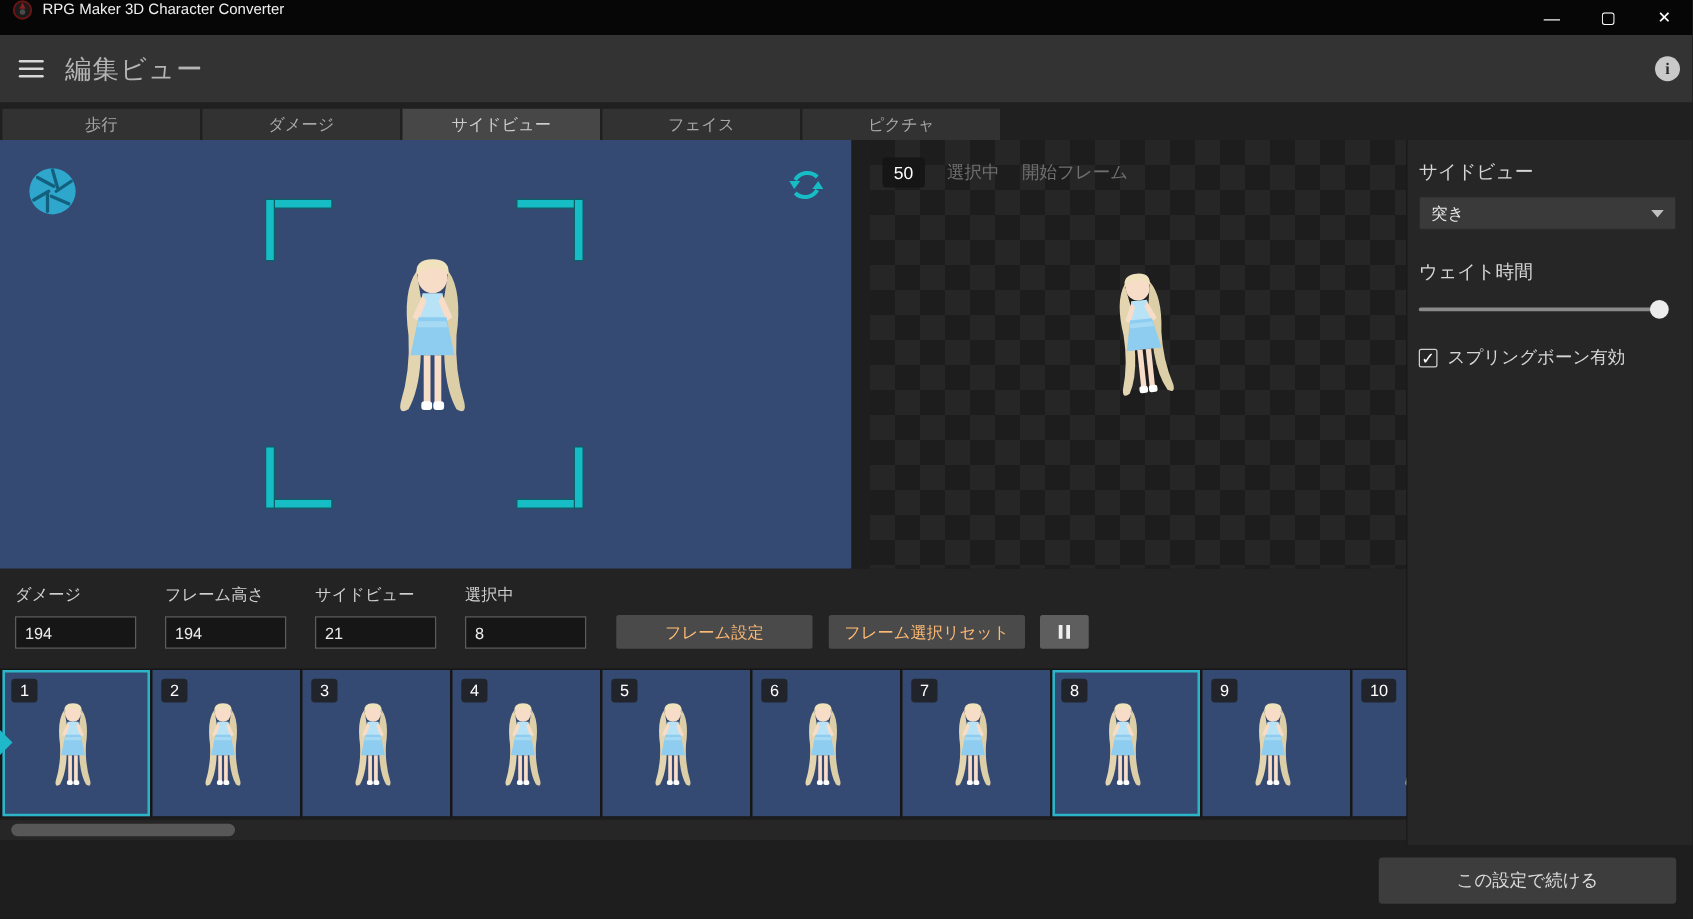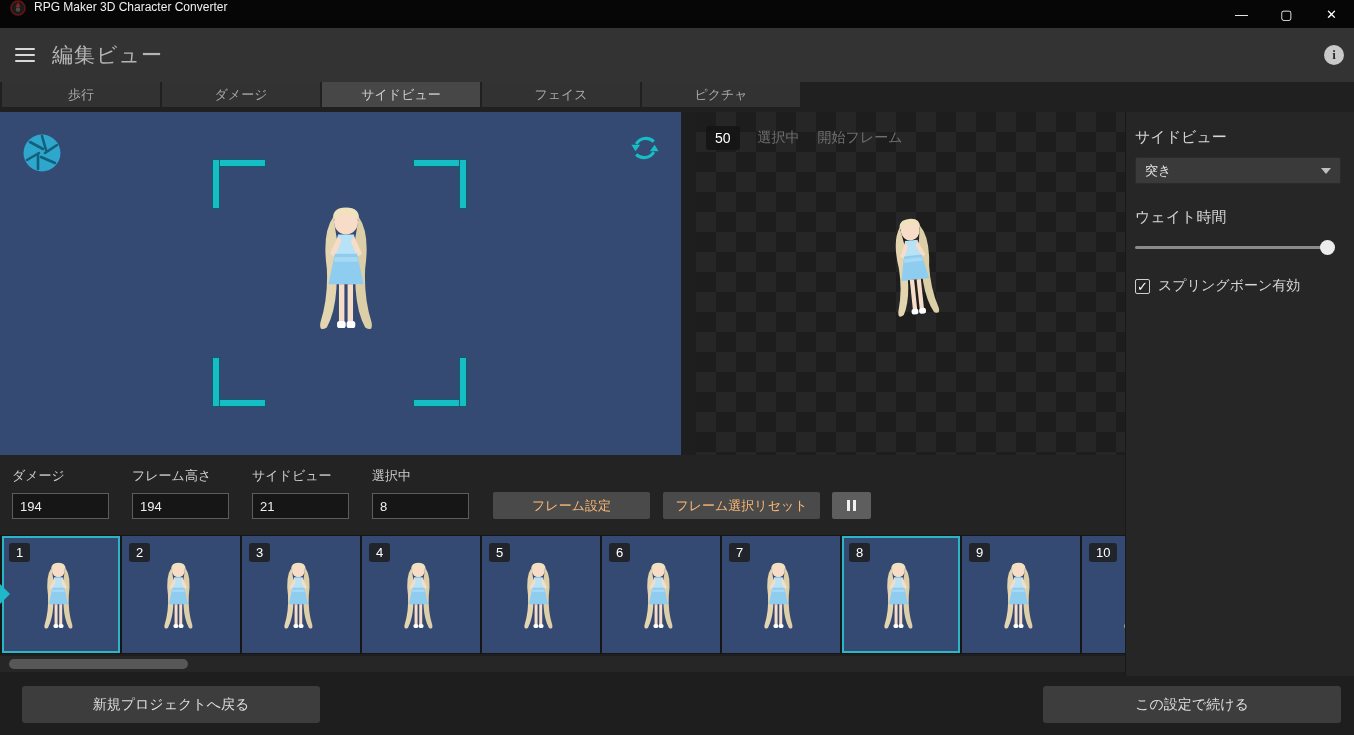--- a/index.html
+++ b/index.html
@@ -34,21 +34,21 @@
   .header-title { margin-left: 17px; font-size: 21px; color: #b4b4b4; letter-spacing: 1px; }
   .info-btn {
     position: absolute; right: 10px; top: 17px; width: 20px; height: 20px; border-radius: 50%;
     background: #c9c9c9; color: #2b2b2b; font-size: 13px; font-weight: bold;
     display: flex; align-items: center; justify-content: center; font-family: "Liberation Serif", serif;
   }
 
   
   .tabbar {
     position: absolute; left: 0; top: 82px; width: 1354px; height: 30px;
-    background: #202020; display: flex; align-items: flex-start; gap: 2px; padding-left: 2px;
+    background: #202020; display: flex; align-items: flex-end; gap: 2px; padding-left: 2px;
   }
   .tab {
     width: 158px; height: 25px; background: #323232; color: #a8a8a8; font-size: 13px;
     display: flex; align-items: center; justify-content: center; cursor: pointer;
   }
   .tab.active { background: #474747; color: #cfcfcf; }
 
   
   .preview-panel {
     position: absolute; left: 0; top: 112px; width: 681px; height: 343px;
@@ -158,21 +158,21 @@
   .hscrollbar { position: absolute; left: 0; top: 656px; width: 1125px; height: 16px; background: #262626; }
   .hscroll-thumb { position: absolute; left: 9px; top: 3px; width: 179px; height: 10px; background: #575757; border-radius: 5px; cursor: pointer; }
 
   
   .footer { position: absolute; left: 0; top: 676px; width: 1354px; height: 59px; background: #1e1e1e; }
   .footer .fbtn {
     position: absolute; top: 10px; height: 37px; background: #3d3d3d; border: none; border-radius: 3px;
     color: #dedede; font-size: 14px; cursor: pointer; font-family: inherit;
   }
   .btn-back { left: 22px; width: 298px; }
-  .btn-continue { right: 13px; width: 298px; }
+  .btn-continue { right: 13px; width: 238px; }
 </style>
 </head>
 <body>
 
 <svg width="0" height="0" style="position:absolute" aria-hidden="true">
   <symbol id="chara" viewBox="0 0 60 85">
     <path d="M22 10 Q15 20 18 42 Q19 60 14 76 Q13 82 18 79 Q23 70 24 55 L25 28 Z" fill="#e3d5b0"></path>
     <path d="M38 10 Q45 20 42 42 Q41 60 46 76 Q47 82 42 79 Q37 70 36 55 L35 28 Z" fill="#dccfa8"></path>
     <ellipse cx="30" cy="13" rx="7.5" ry="8" fill="#f7dcc8"></ellipse>
     <path d="M22 12 Q21 4 30 4 Q39 4 38 12 Q34 7.5 30 8.5 Q26 7.5 22 12" fill="#efe2bd"></path>
@@ -372,15 +372,14 @@
       </svg>
   </div>
 </div>
 <div class="play-indicator"></div>
 
 <div class="hscrollbar">
   <div class="hscroll-thumb"></div>
 </div>
 
 <div class="footer">
-  <button class="fbtn btn-back">新規プロジェクトへ戻る</button>
   <button class="fbtn btn-continue">この設定で続ける</button>
 </div>
 
 </body></html>

